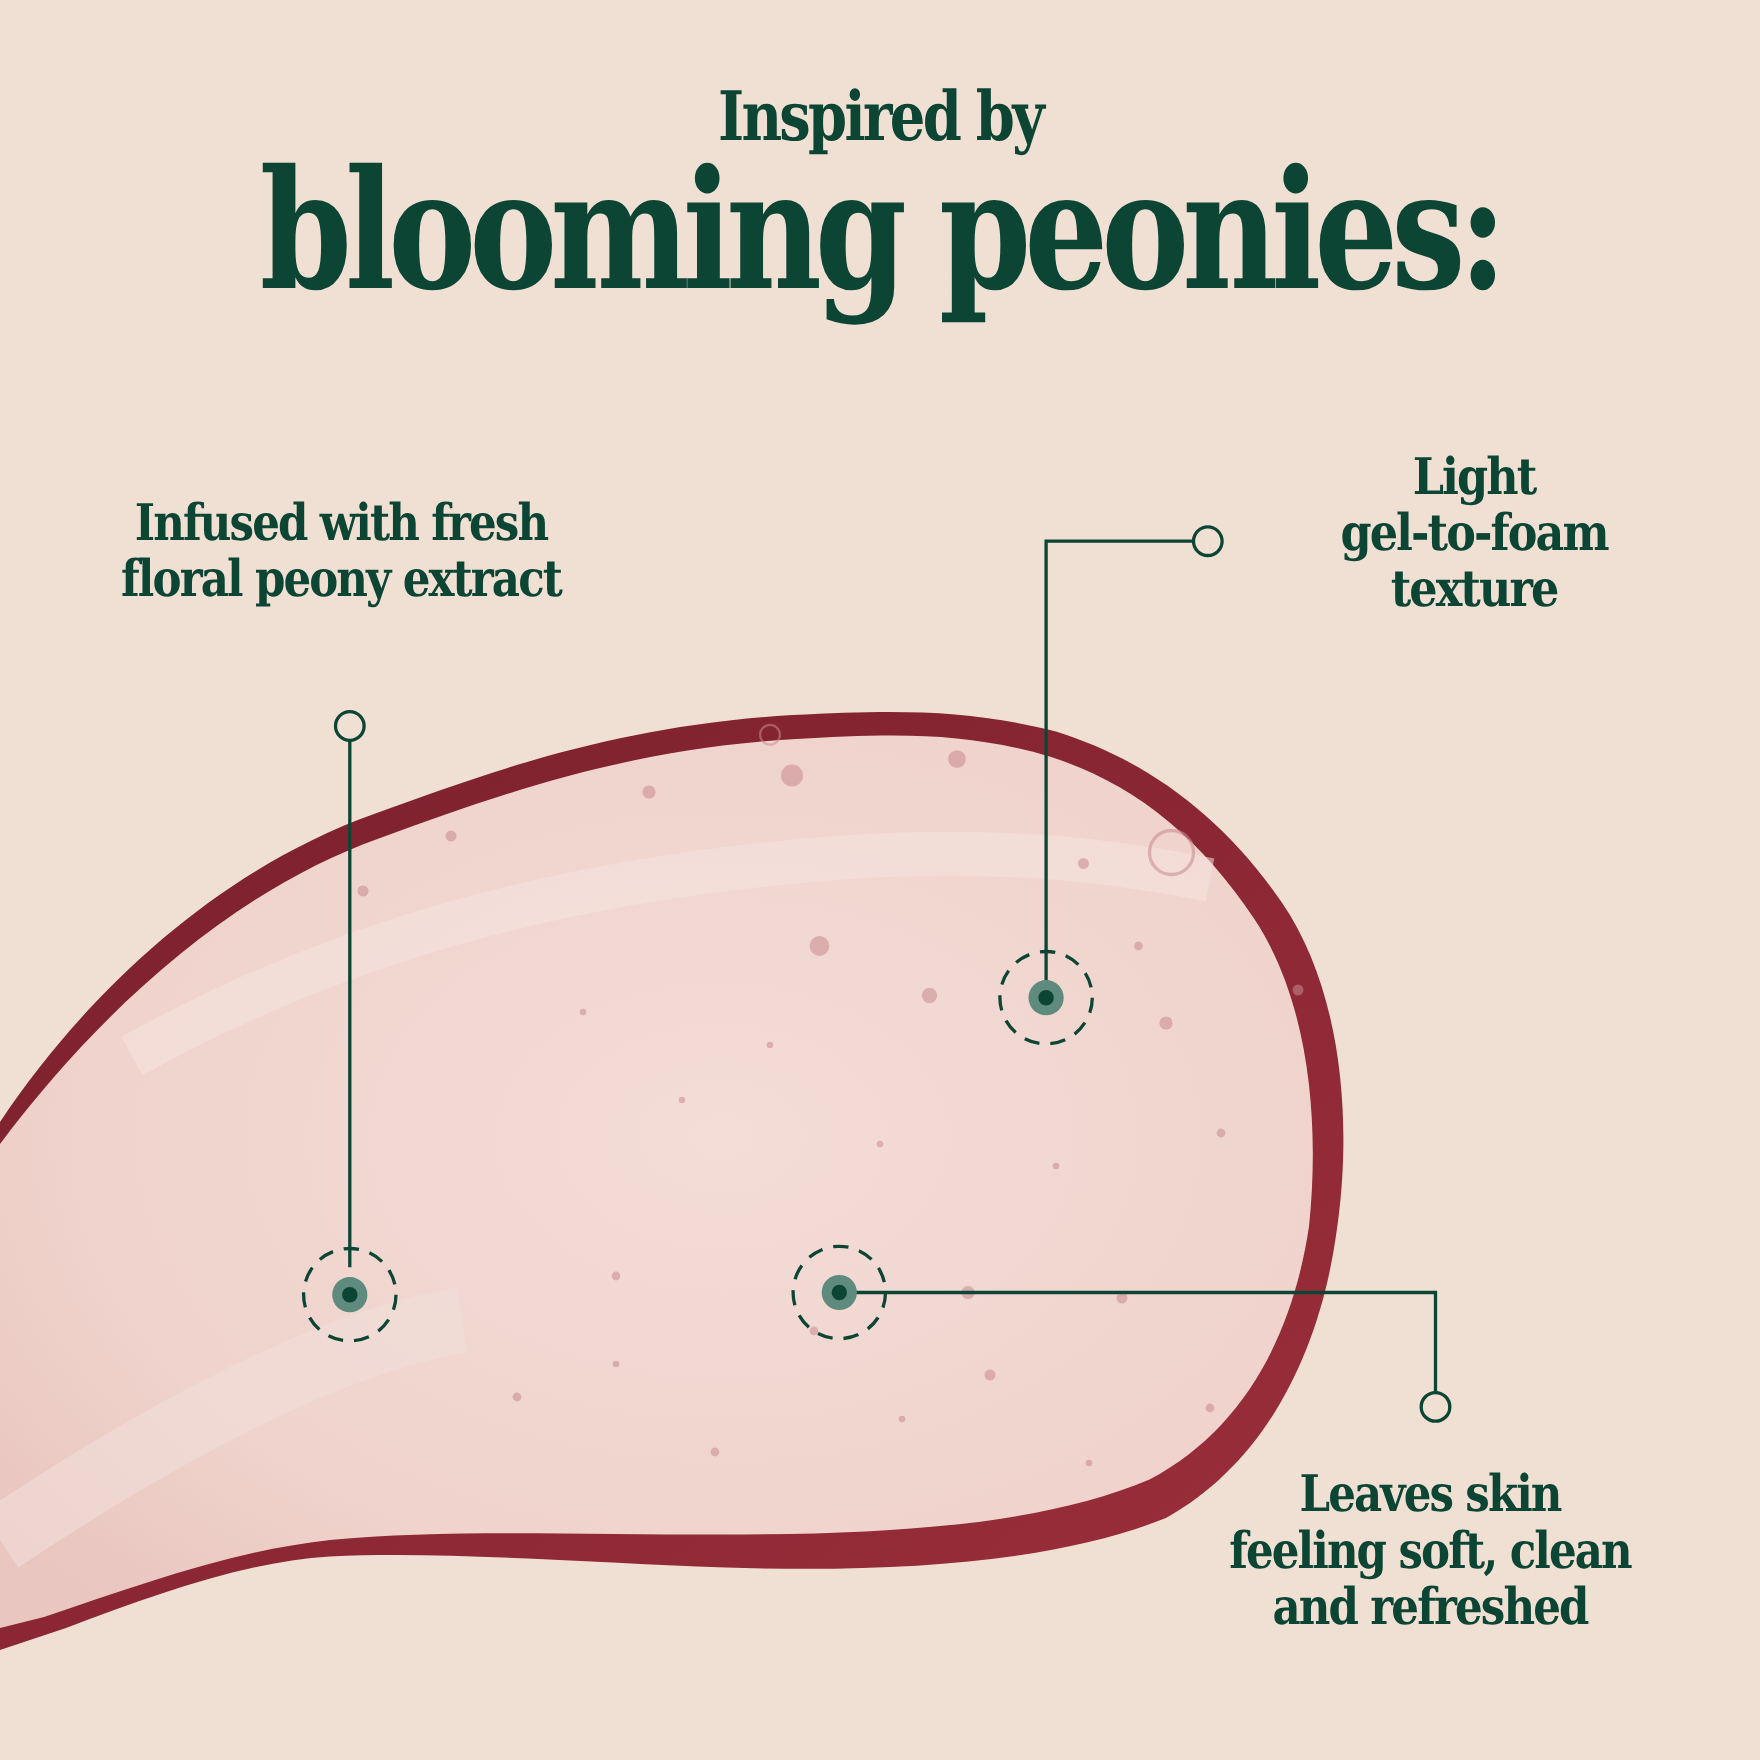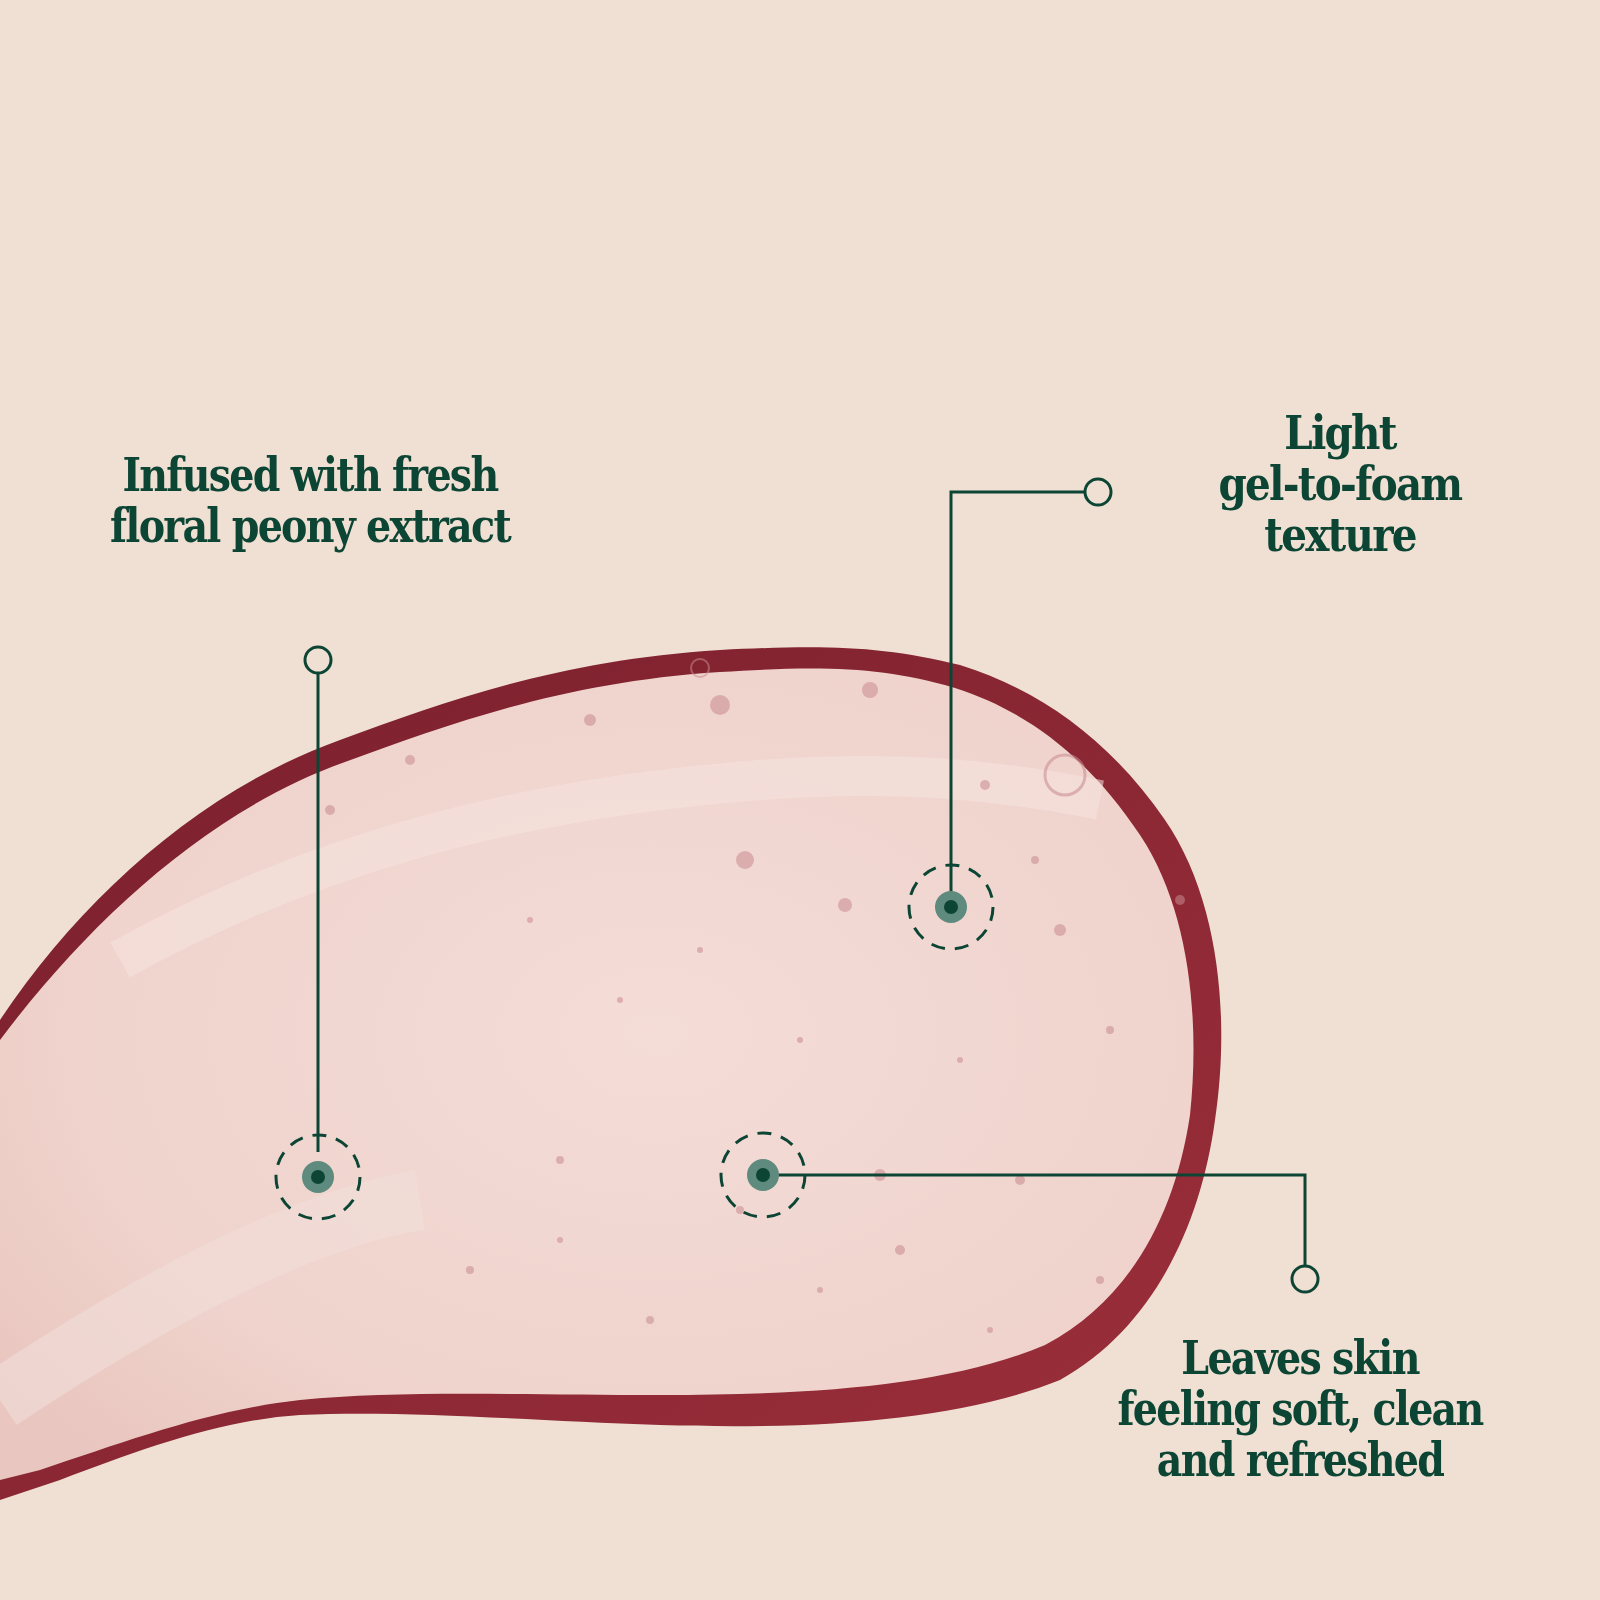--- a/index.html
+++ b/index.html
@@ -150,20 +150,24 @@
       <circle cx="951" cy="907" r="16" fill="#5f8a7e"></circle>
       <circle cx="951" cy="907" r="7" fill="#0d4535"></circle>
     </g>
     <g>
       <circle cx="763" cy="1175" r="42" fill="none" stroke="#0d4535" stroke-width="3" stroke-dasharray="14 10"></circle>
       <circle cx="763" cy="1175" r="16" fill="#5f8a7e"></circle>
       <circle cx="763" cy="1175" r="7" fill="#0d4535"></circle>
     </g>
   </svg>
 
+  <div class="headline">
+    <span class="kicker">Inspired by</span>
+    <span class="title">blooming peonies:</span>
+  </div>
 
   <div class="caption" id="cap-1">
     <span>Infused with fresh</span>
     <span>floral peony extract</span>
   </div>
 
   <div class="caption" id="cap-2">
     <span>Light</span>
     <span>gel-to-foam</span>
     <span>texture</span>

